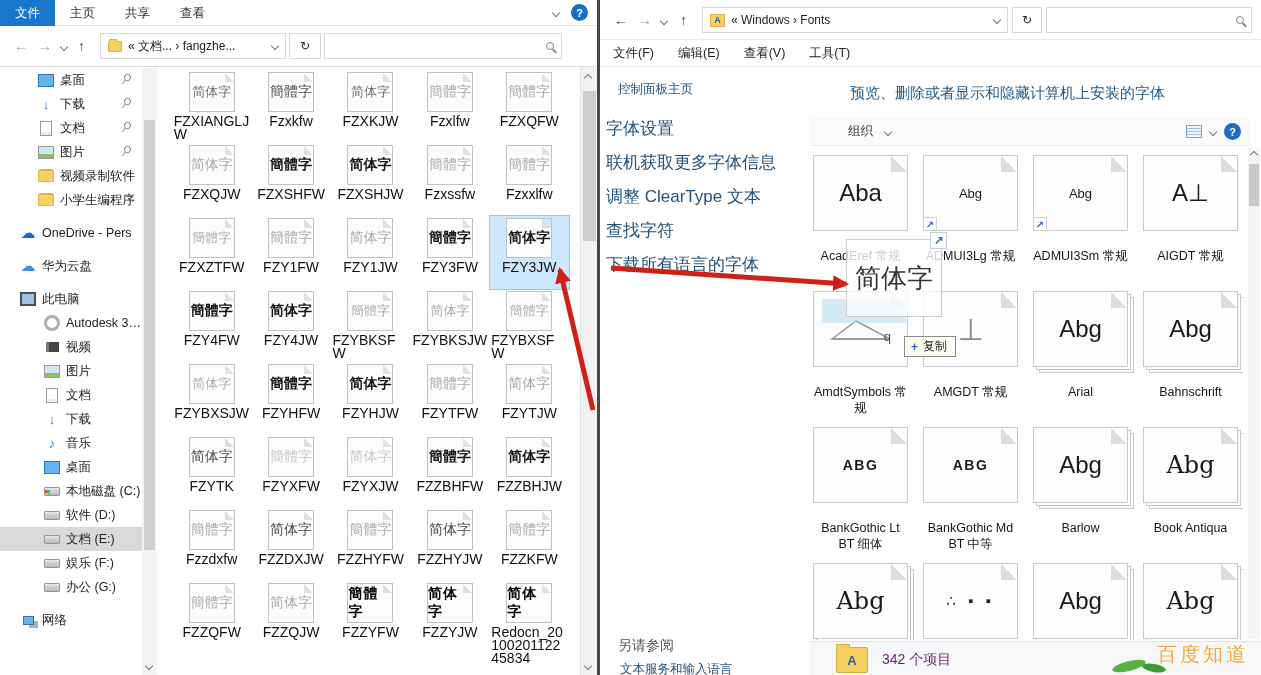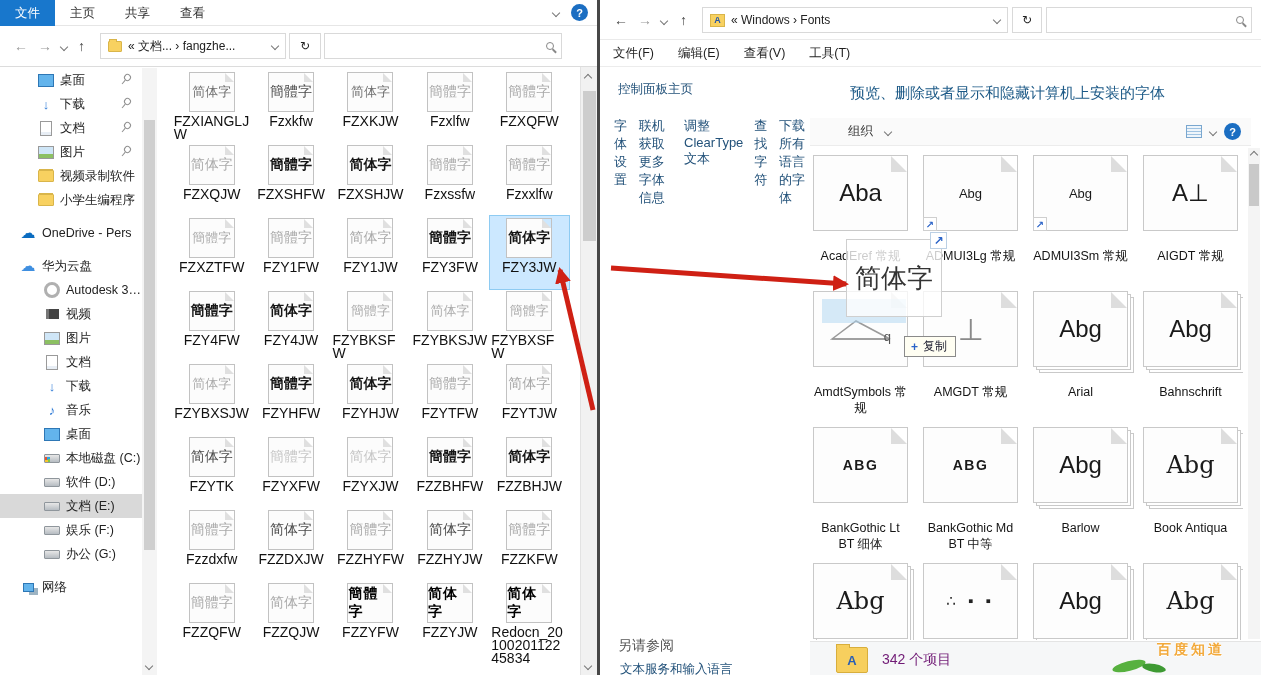--- a/index.html
+++ b/index.html
@@ -74,21 +74,21 @@
 #lw-thumb{position:absolute;left:2px;top:24px;width:13px;height:150px;background:#cdcdcd}
 
 #divider{position:absolute;left:597px;top:0;width:3px;height:675px;background:#474747}
 
 
 #rw{position:absolute;left:600px;top:0;width:661px;height:675px;background:#fff}
 #rw-nav{position:absolute;top:0;left:0;width:100%;height:40px;border-bottom:1px solid #eaeaea}
 #rw-menu{position:absolute;top:40px;left:0;width:100%;height:27px;border-bottom:1px solid #ececec;display:flex;align-items:center;gap:24px;padding-left:13px;font-size:12.5px;color:#1f1f1f}
 #tasks{position:absolute;left:0;top:67px;width:210px;bottom:0}
 .task-home{position:absolute;left:18px;top:14px;font-size:12.5px;color:var(--link_blue)}
-.task-list{position:absolute;left:14px;top:50px;display:flex;flex-direction:row;gap:11px;font-size:13px}
+.task-list{position:absolute;left:6px;top:50px;display:flex;flex-direction:column;gap:11px;font-size:17px}
 .task-list span{color:var(--link_blue)}
 .see-h{position:absolute;left:18px;top:570px;color:#555;font-size:14px}
 .see-l{position:absolute;left:20px;top:594px;color:var(--link_blue);font-size:12.5px}
 #rw-title{position:absolute;left:250px;top:84px;font-size:15px;color:var(--title_blue);white-space:nowrap}
 #rw-toolbar{position:absolute;left:210px;right:10px;top:118px;height:28px;background:#fafafa;border-bottom:1px solid #ececec;display:flex;align-items:center;padding:0 10px 0 38px;font-size:12.5px;color:#333;gap:12px}
 .tb-right{margin-left:auto;display:flex;align-items:center;gap:8px}
 .viewic{width:16px;height:13px;border:1px solid #7aa7cf;background:repeating-linear-gradient(180deg,#eef5fb 0 2px,#9fc3e2 2px 3px)}
 
 #font-grid{position:absolute;left:213px;top:155px;width:430px;height:485px;overflow:hidden;display:grid;grid-template-columns:repeat(4,95px);column-gap:15px;grid-auto-rows:136px}
 .ftile{display:flex;flex-direction:column;align-items:center}
@@ -115,21 +115,21 @@
 
 #ghost{position:absolute;left:846px;top:239px;width:96px;height:78px;background:rgba(255,255,255,.78);border:1px solid #cfcfcf;display:flex;align-items:center;justify-content:center;z-index:30}
 #ghost .gtext{font-size:26px;color:rgba(35,35,35,.92)}
 .badge2{position:absolute;top:-8px;right:-6px;width:17px;height:17px;background:#fff;border:1px solid #bcd0e4;color:#2a63c8;font-size:12px;font-weight:bold;display:flex;align-items:center;justify-content:center}
 #ghost-band{position:absolute;left:822px;top:299px;width:84px;height:24px;background:rgba(173,214,241,.5);z-index:29}
 #tooltip{position:absolute;left:904px;top:336px;height:21px;padding:0 8px 0 6px;background:var(--tooltip_bg);border:1px solid #8a8a8a;display:flex;align-items:center;gap:5px;z-index:31;font-size:12px;color:#223}
 .tt-plus{color:#2a63c8;font-weight:bold}
 #arrows{position:absolute;left:0;top:0;z-index:50;pointer-events:none}
 #arrows line{stroke:var(--arrow_red)}
 #arrows path{fill:var(--arrow_red)}
-#wm{position:absolute;left:1157px;top:641px;font-size:14px;font-weight:bold;color:var(--watermark_orange);letter-spacing:3px;z-index:40;text-shadow:0 1px 0 #fff,0 -1px 0 #fff}
+#wm{position:absolute;left:1157px;top:641px;font-size:20px;font-weight:normal;color:var(--watermark_orange);letter-spacing:3px;z-index:40;text-shadow:0 1px 0 #fff,0 -1px 0 #fff}
 #sprout{position:absolute;left:1112px;top:657px;width:60px;height:18px;z-index:39}
 #sprout::before{content:'';position:absolute;left:0;top:4px;width:34px;height:10px;border-radius:50%;background:#57b13f;transform:rotate(-14deg)}
 #sprout::after{content:'';position:absolute;left:30px;top:7px;width:24px;height:8px;border-radius:50%;background:#3e9a33;transform:rotate(10deg)}
 </style>
 </head>
 <body>
 
 <div id="lw">
   <div id="lw-tabs">
     <span class="tab active">文件</span>
@@ -188,20 +188,24 @@
         <span class="ic ic-folder"></span>
         <span class="slbl">小学生编程序</span>
       </div>
       <div class="side-item section">
         <span class="ic ic-cloud">☁</span>
         <span class="slbl">OneDrive - Pers</span>
       </div>
       <div class="side-item section">
         <span class="ic ic-cloud2">☁</span>
         <span class="slbl">华为云盘</span>
+      </div>
+      <div class="side-item section">
+        <span class="ic ic-pc"></span>
+        <span class="slbl">此电脑</span>
       </div>
       <div class="side-item indent">
         <span class="ic ic-autodesk"></span>
         <span class="slbl">Autodesk 360</span>
       </div>
       <div class="side-item indent">
         <span class="ic ic-video"></span>
         <span class="slbl">视频</span>
       </div>
       <div class="side-item indent">

